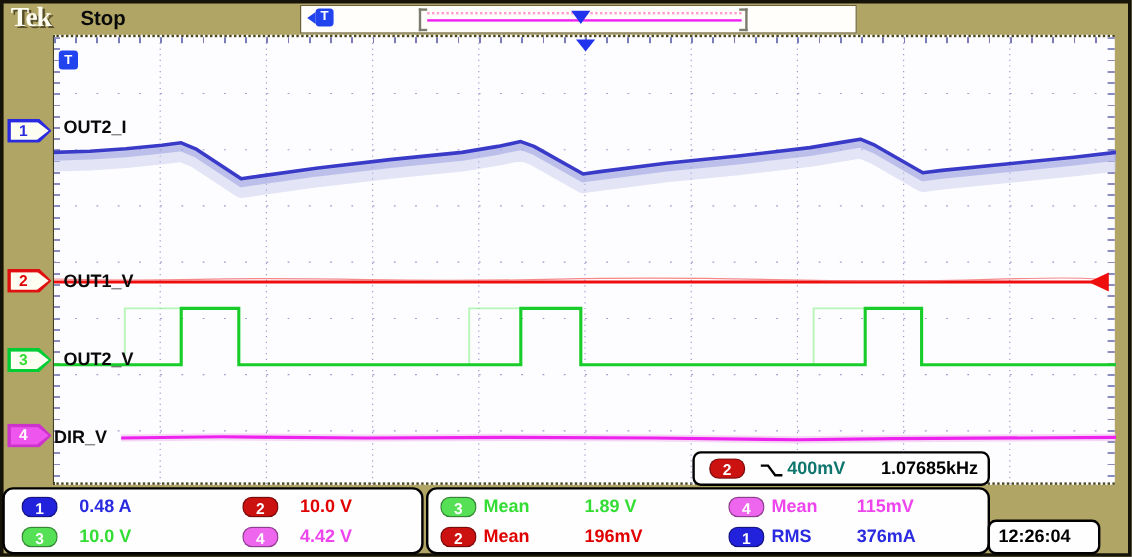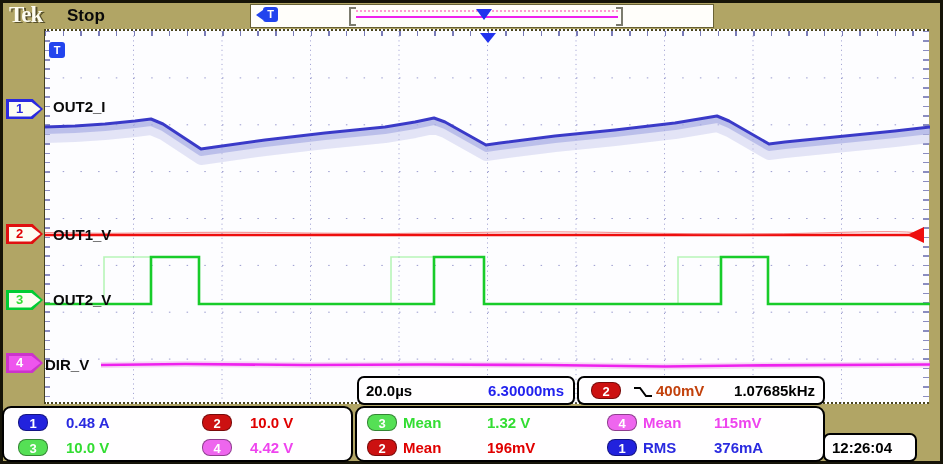--- a/index.html
+++ b/index.html
@@ -127,50 +127,46 @@
     <div class="outer" style="background:#00cc33"></div>
       <div class="inner"></div>
     <span class="num c3">3</span>
   </div>
   <div class="mark" style="left:6px;top:353px">
     <div class="outer" style="background:#cc33cc"></div>
       <div class="inner" style="background:#ee55ee"></div>
     <span class="num" style="color:#fff">4</span>
   </div>
 
-  <div class="rbox" style="left:357px;top:376px;width:218px;height:29px">
-    <span class="txt abs" style="left:7px;top:4px;color:#000">20.0µs</span>
-    <span class="txt abs" style="right:9px;top:4px;color:#2222ee">6.30000ms</span>
-  </div>
 
   <div class="rbox" style="left:577px;top:376px;width:248px;height:29px">
     <span class="badge b2 abs" style="left:12px;top:4px">2</span>
     <svg class="abs" style="left:54px;top:7px" width="20" height="14">
       <polyline points="1,3 7,3 13,11 19,11" fill="none" stroke="#000" stroke-width="2"></polyline>
     </svg>
-    <span class="txt abs" style="left:77px;top:4px;color:#c2410c">400mV</span>
+    <span class="txt abs" style="left:77px;top:4px;color:#0f766e">400mV</span>
     <span class="txt abs" style="right:8px;top:4px;color:#000">1.07685kHz</span>
   </div>
 
   <div class="rbox" style="left:2px;top:406px;width:351px;height:56px;border-radius:9px">
     <span class="badge b1 abs" style="left:14px;top:6px">1</span>
     <span class="txt c1 abs" style="left:62px;top:6px">0.48 A</span>
     <span class="badge b2 abs" style="left:198px;top:6px">2</span>
     <span class="txt c2 abs" style="left:246px;top:6px">10.0 V</span>
     <span class="badge b3 abs" style="left:14px;top:31px">3</span>
     <span class="txt c3 abs" style="left:62px;top:31px">10.0 V</span>
     <span class="badge b4 abs" style="left:198px;top:31px">4</span>
     <span class="txt c4 abs" style="left:246px;top:31px">4.42 V</span>
   </div>
 
   <div class="rbox" style="left:355px;top:406px;width:470px;height:56px;border-radius:9px">
 
     <span class="badge b3 abs" style="left:10px;top:6px">3</span>
     <span class="txt c3 abs" style="left:46px;top:6px">Mean</span>
-    <span class="txt c3 abs" style="left:130px;top:6px">1.32 V</span>
+    <span class="txt c3 abs" style="left:130px;top:6px">1.89 V</span>
     <span class="badge b4 abs" style="left:250px;top:6px">4</span>
     <span class="txt c4 abs" style="left:286px;top:6px">Mean</span>
     <span class="txt c4 abs" style="left:357px;top:6px">115mV</span>
 
     <span class="badge b2 abs" style="left:10px;top:31px">2</span>
     <span class="txt c2 abs" style="left:46px;top:31px">Mean</span>
     <span class="txt c2 abs" style="left:130px;top:31px">196mV</span>
     <span class="badge b1 abs" style="left:250px;top:31px">1</span>
     <span class="txt c1 abs" style="left:286px;top:31px">RMS</span>
     <span class="txt c1 abs" style="left:357px;top:31px">376mA</span>

